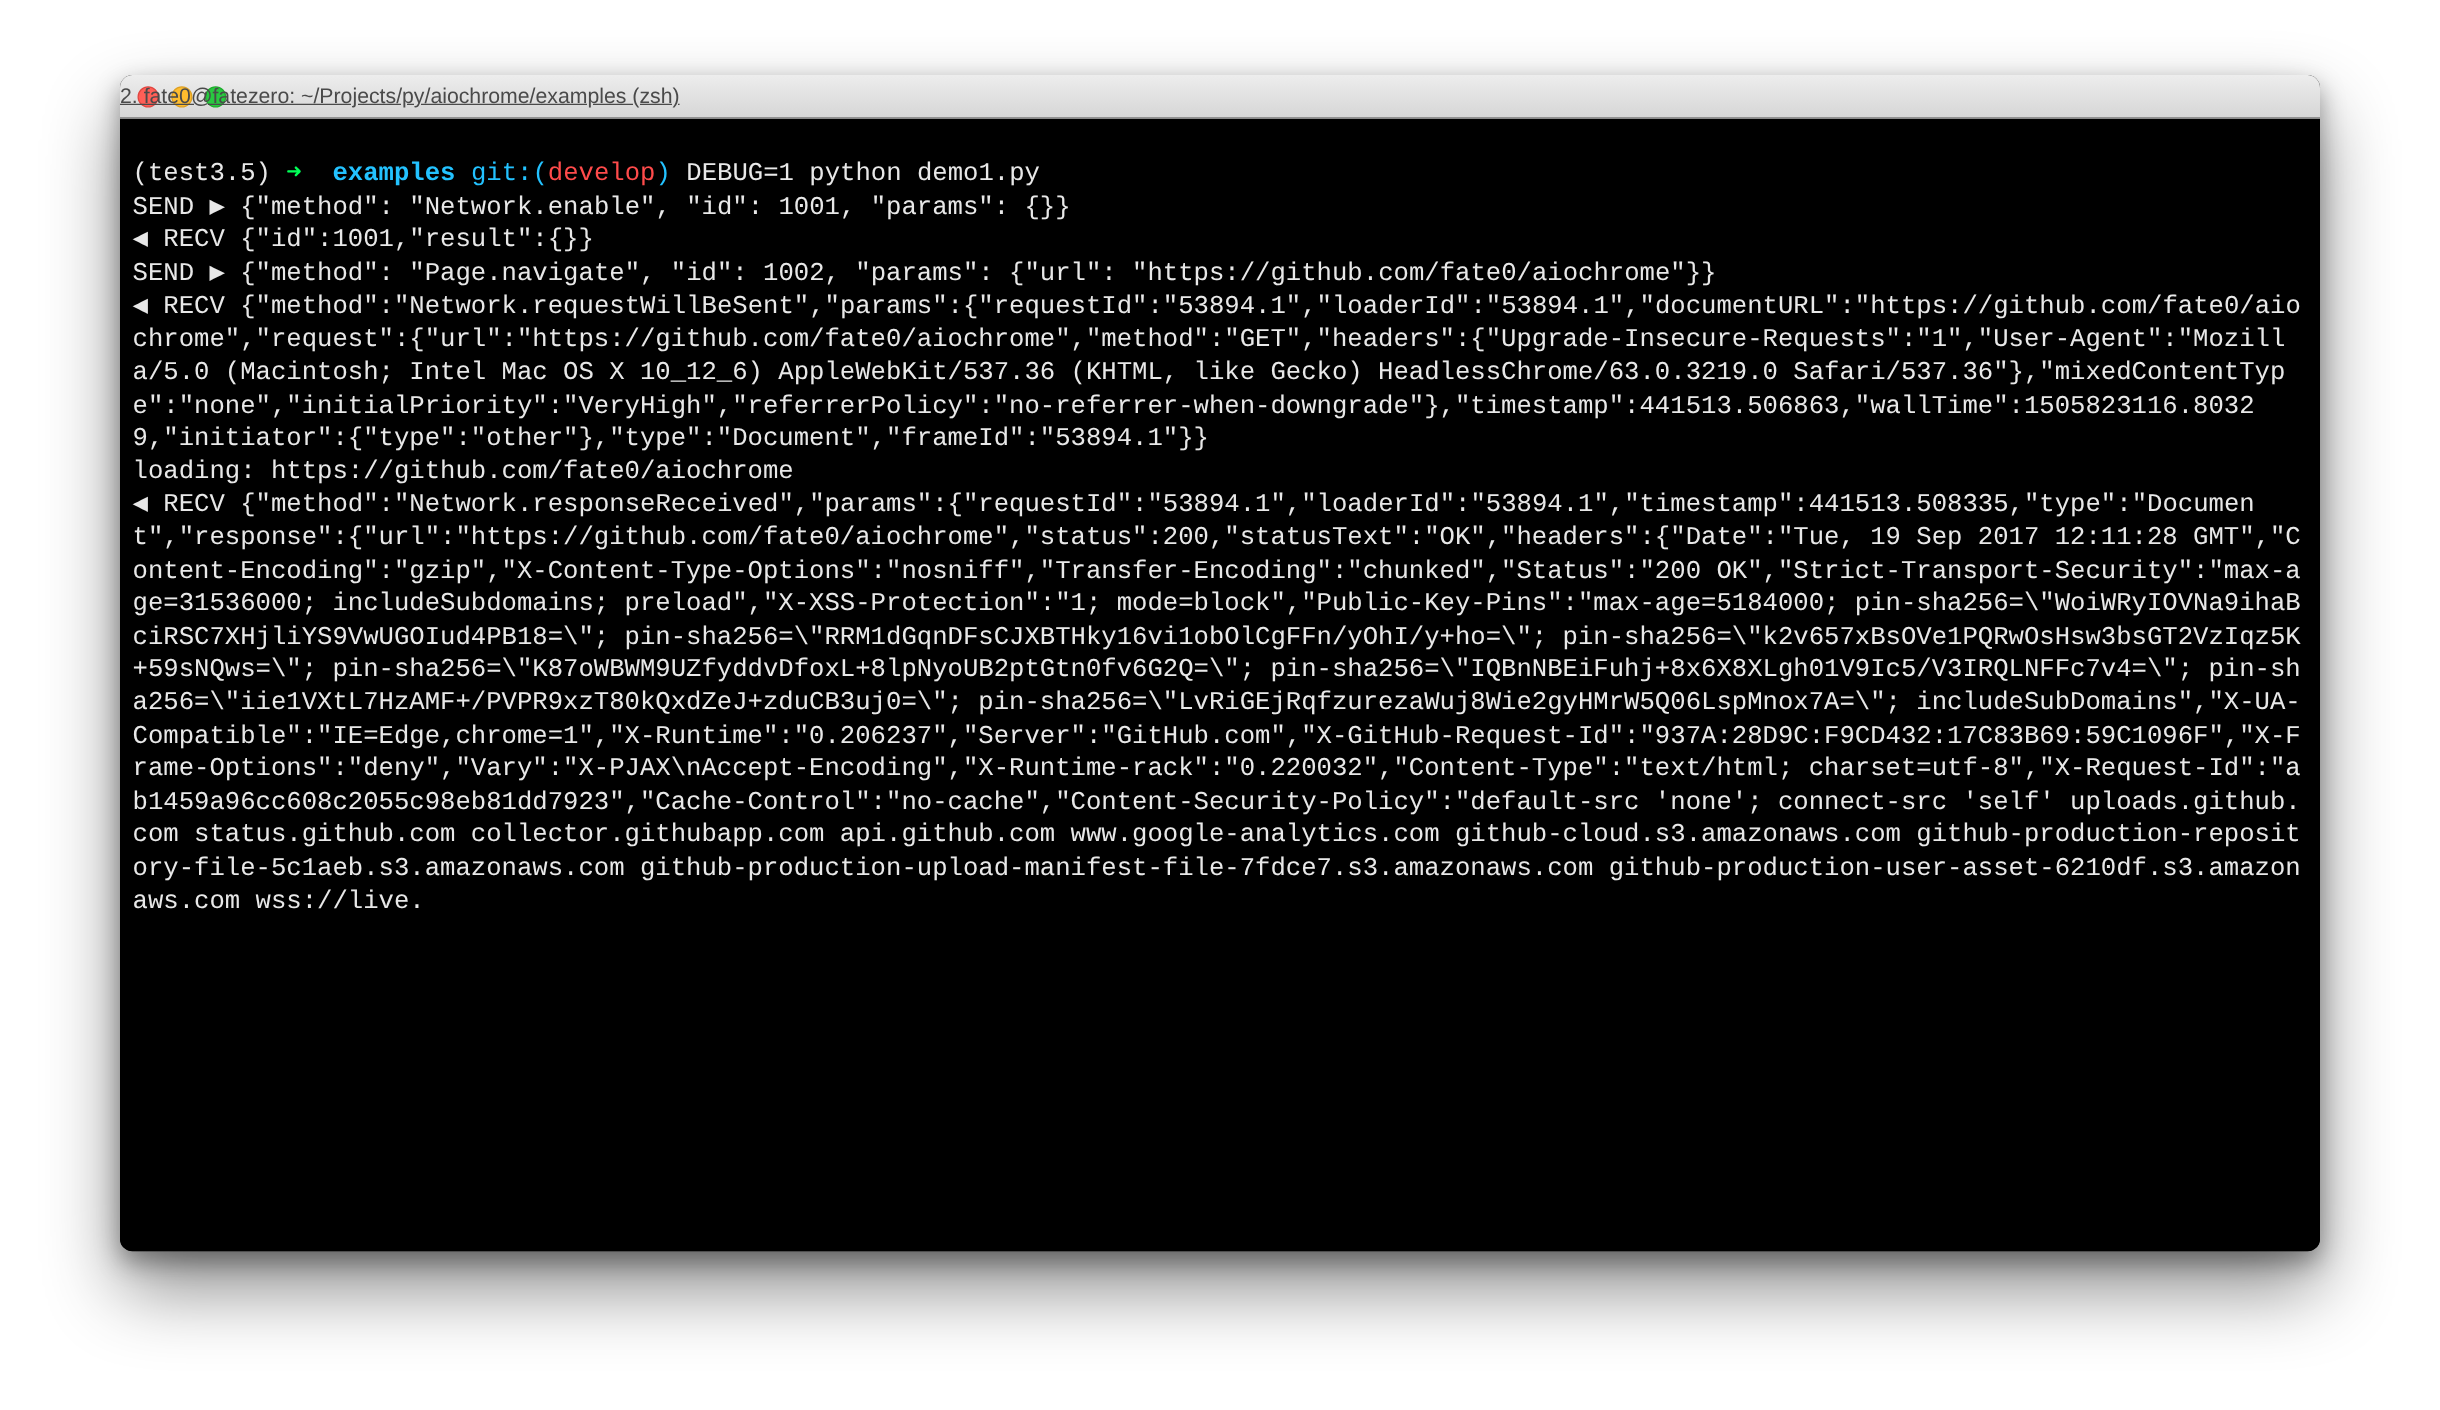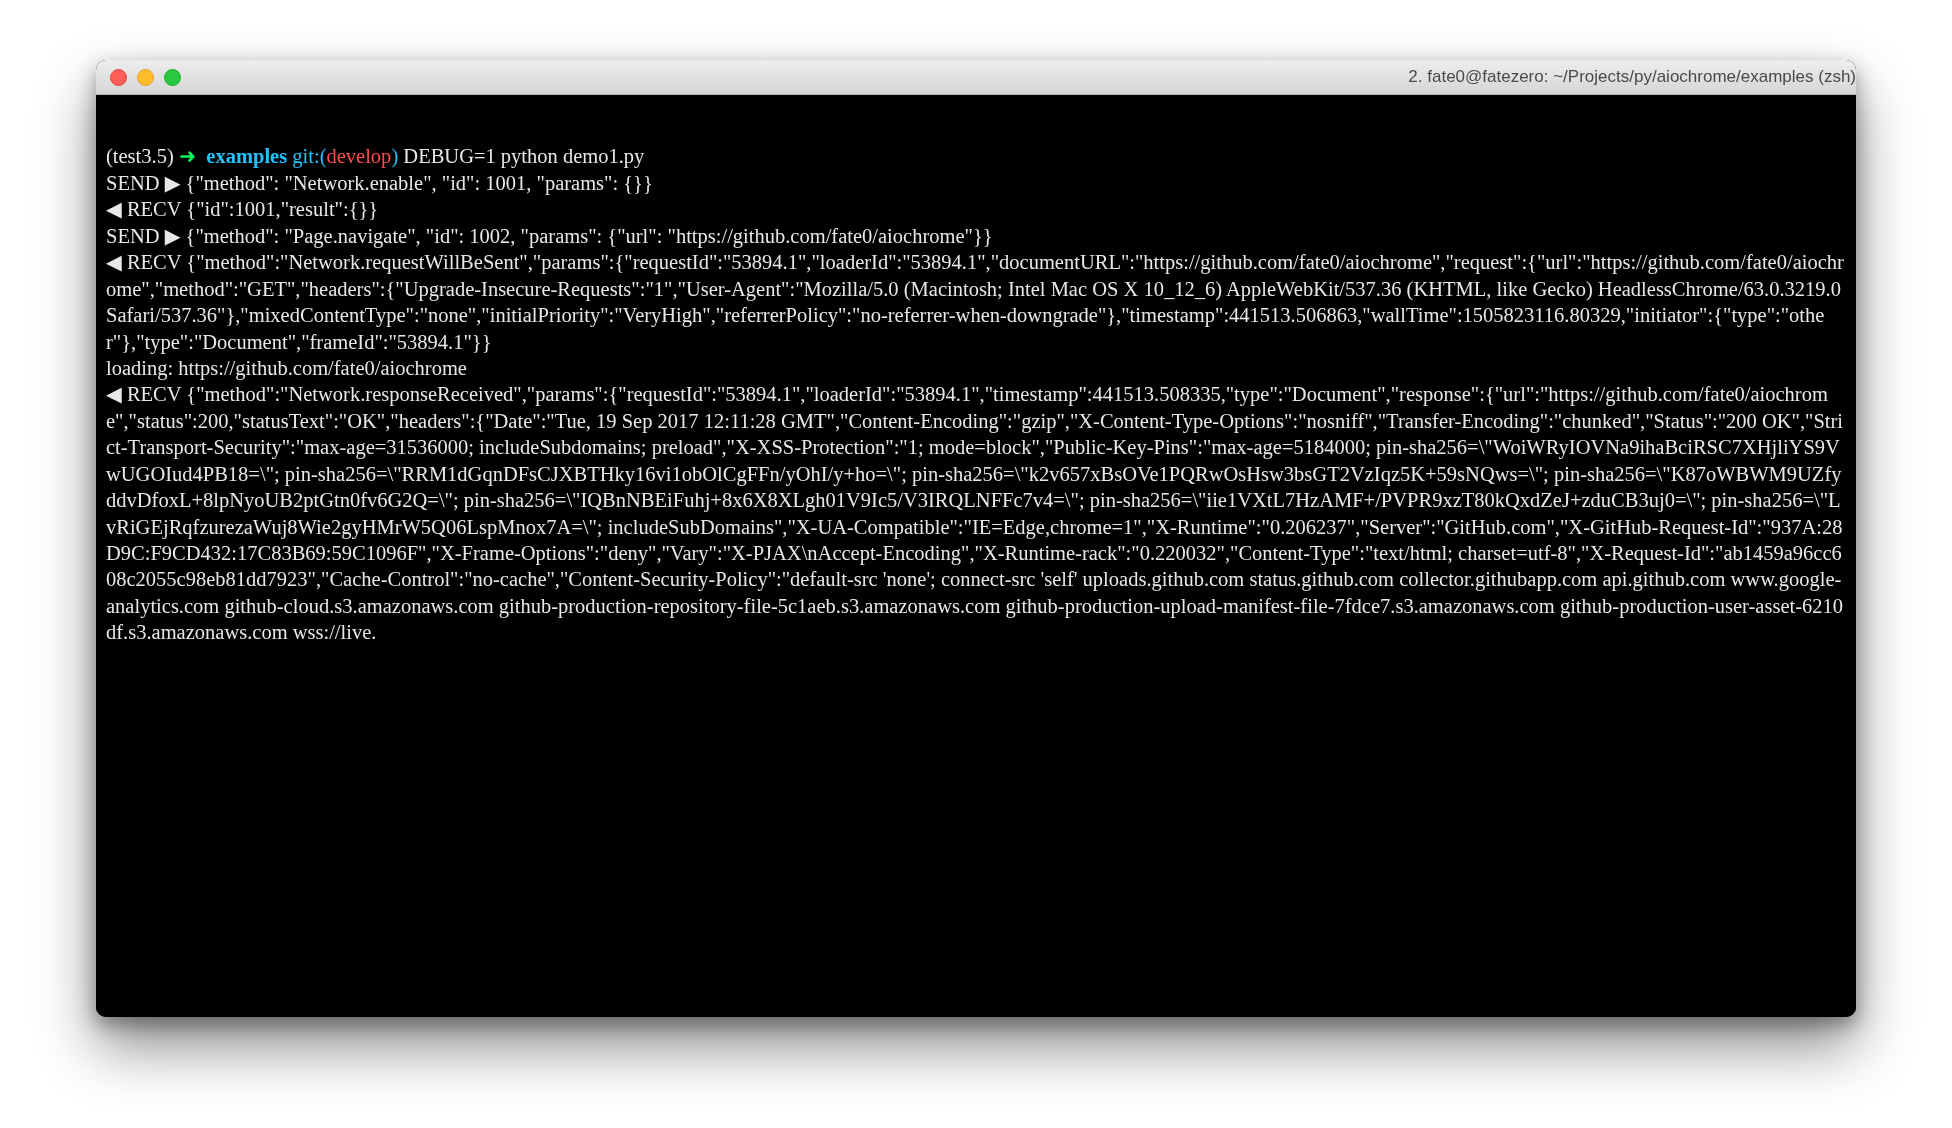--- a/index.html
+++ b/index.html
@@ -43,32 +43,33 @@
     width: 15px;
     height: 15px;
     border-radius: 50%;
   }
   .tl.red { background: #ff5f57; border: 1px solid #e14640; }
   .tl.yellow { background: #ffbd2e; border: 1px solid #dfa123; }
   .tl.green { background: #28c940; border: 1px solid #1dad2b; }
   .title {
     position: absolute;
     left: 0; right: 0;
-    text-align: right;
+    text-align: left;
     font-size: 17px;
     color: #4a4a4a;
     pointer-events: none;
+    text-decoration: underline;
   }
   .terminal {
     background: #000;
     color: #e8e8e8;
-    font-family: Liberation Serif, serif;
+    font-family: Liberation Mono, monospace;
     font-size: 20.5px;
     line-height: 1.29;
-    padding: 22px 10px 20px 10px;
+    padding: 6px 10px 20px 10px;
     min-height: 880px;
     white-space: pre-wrap;
     word-break: break-all;
   }
   .prompt-line {
     white-space: pre;
   }
   .venv   { color: #e8e8e8; }
   .arrow  { color: #00ff57; }
   .cwd    { color: #23c2ff; font-weight: bold; }

